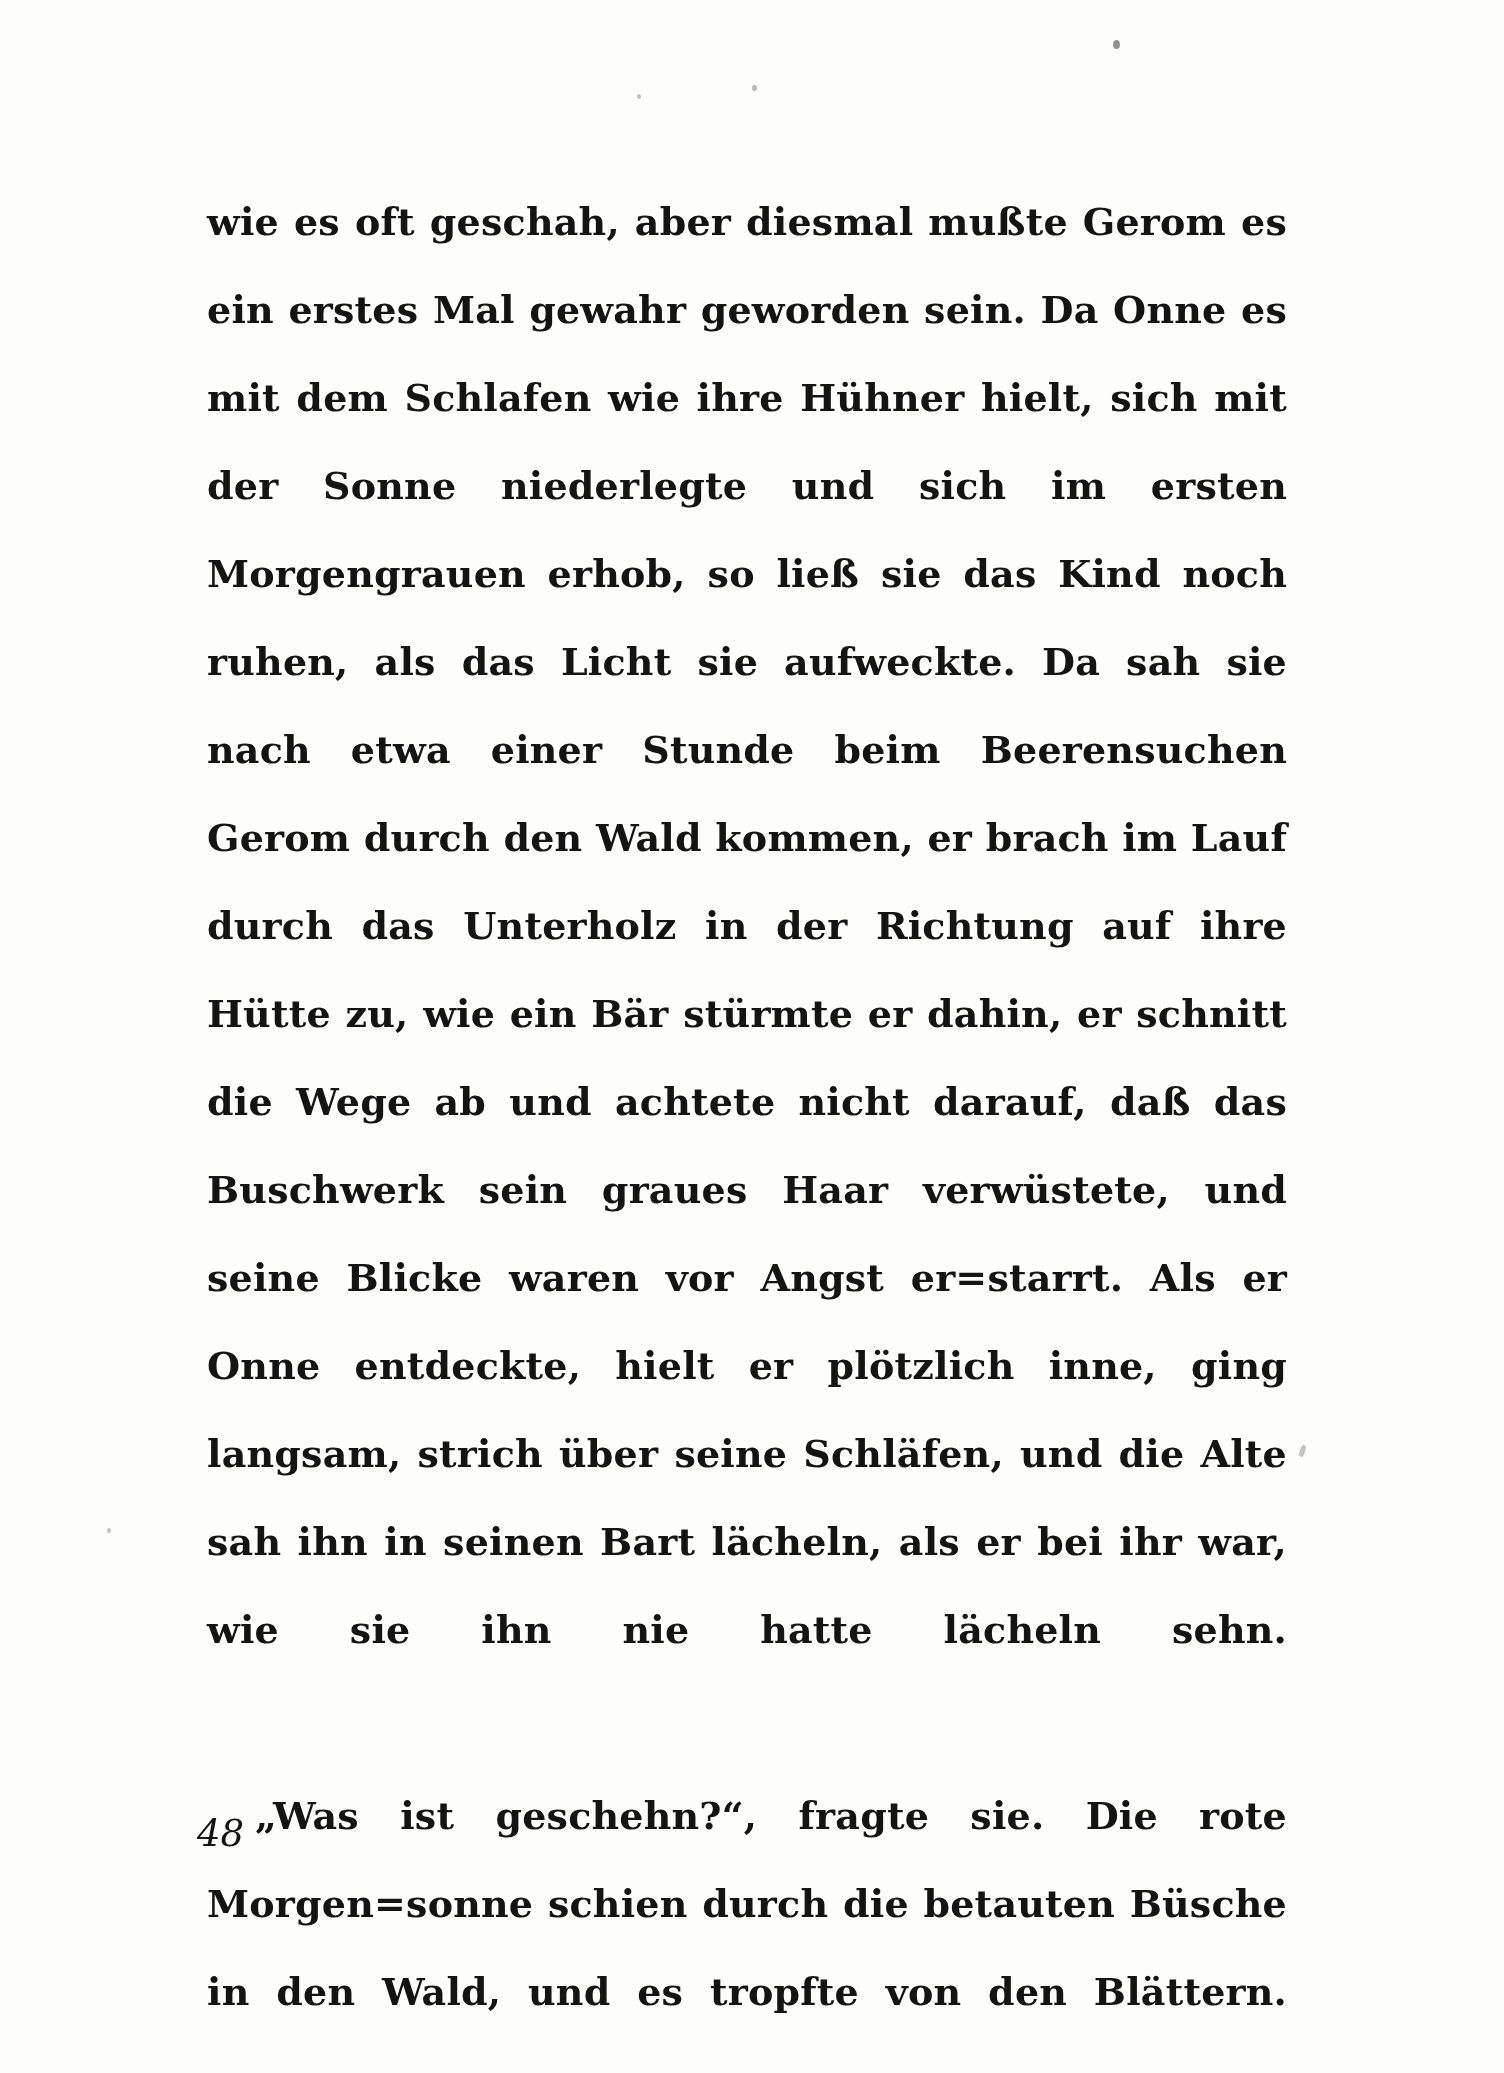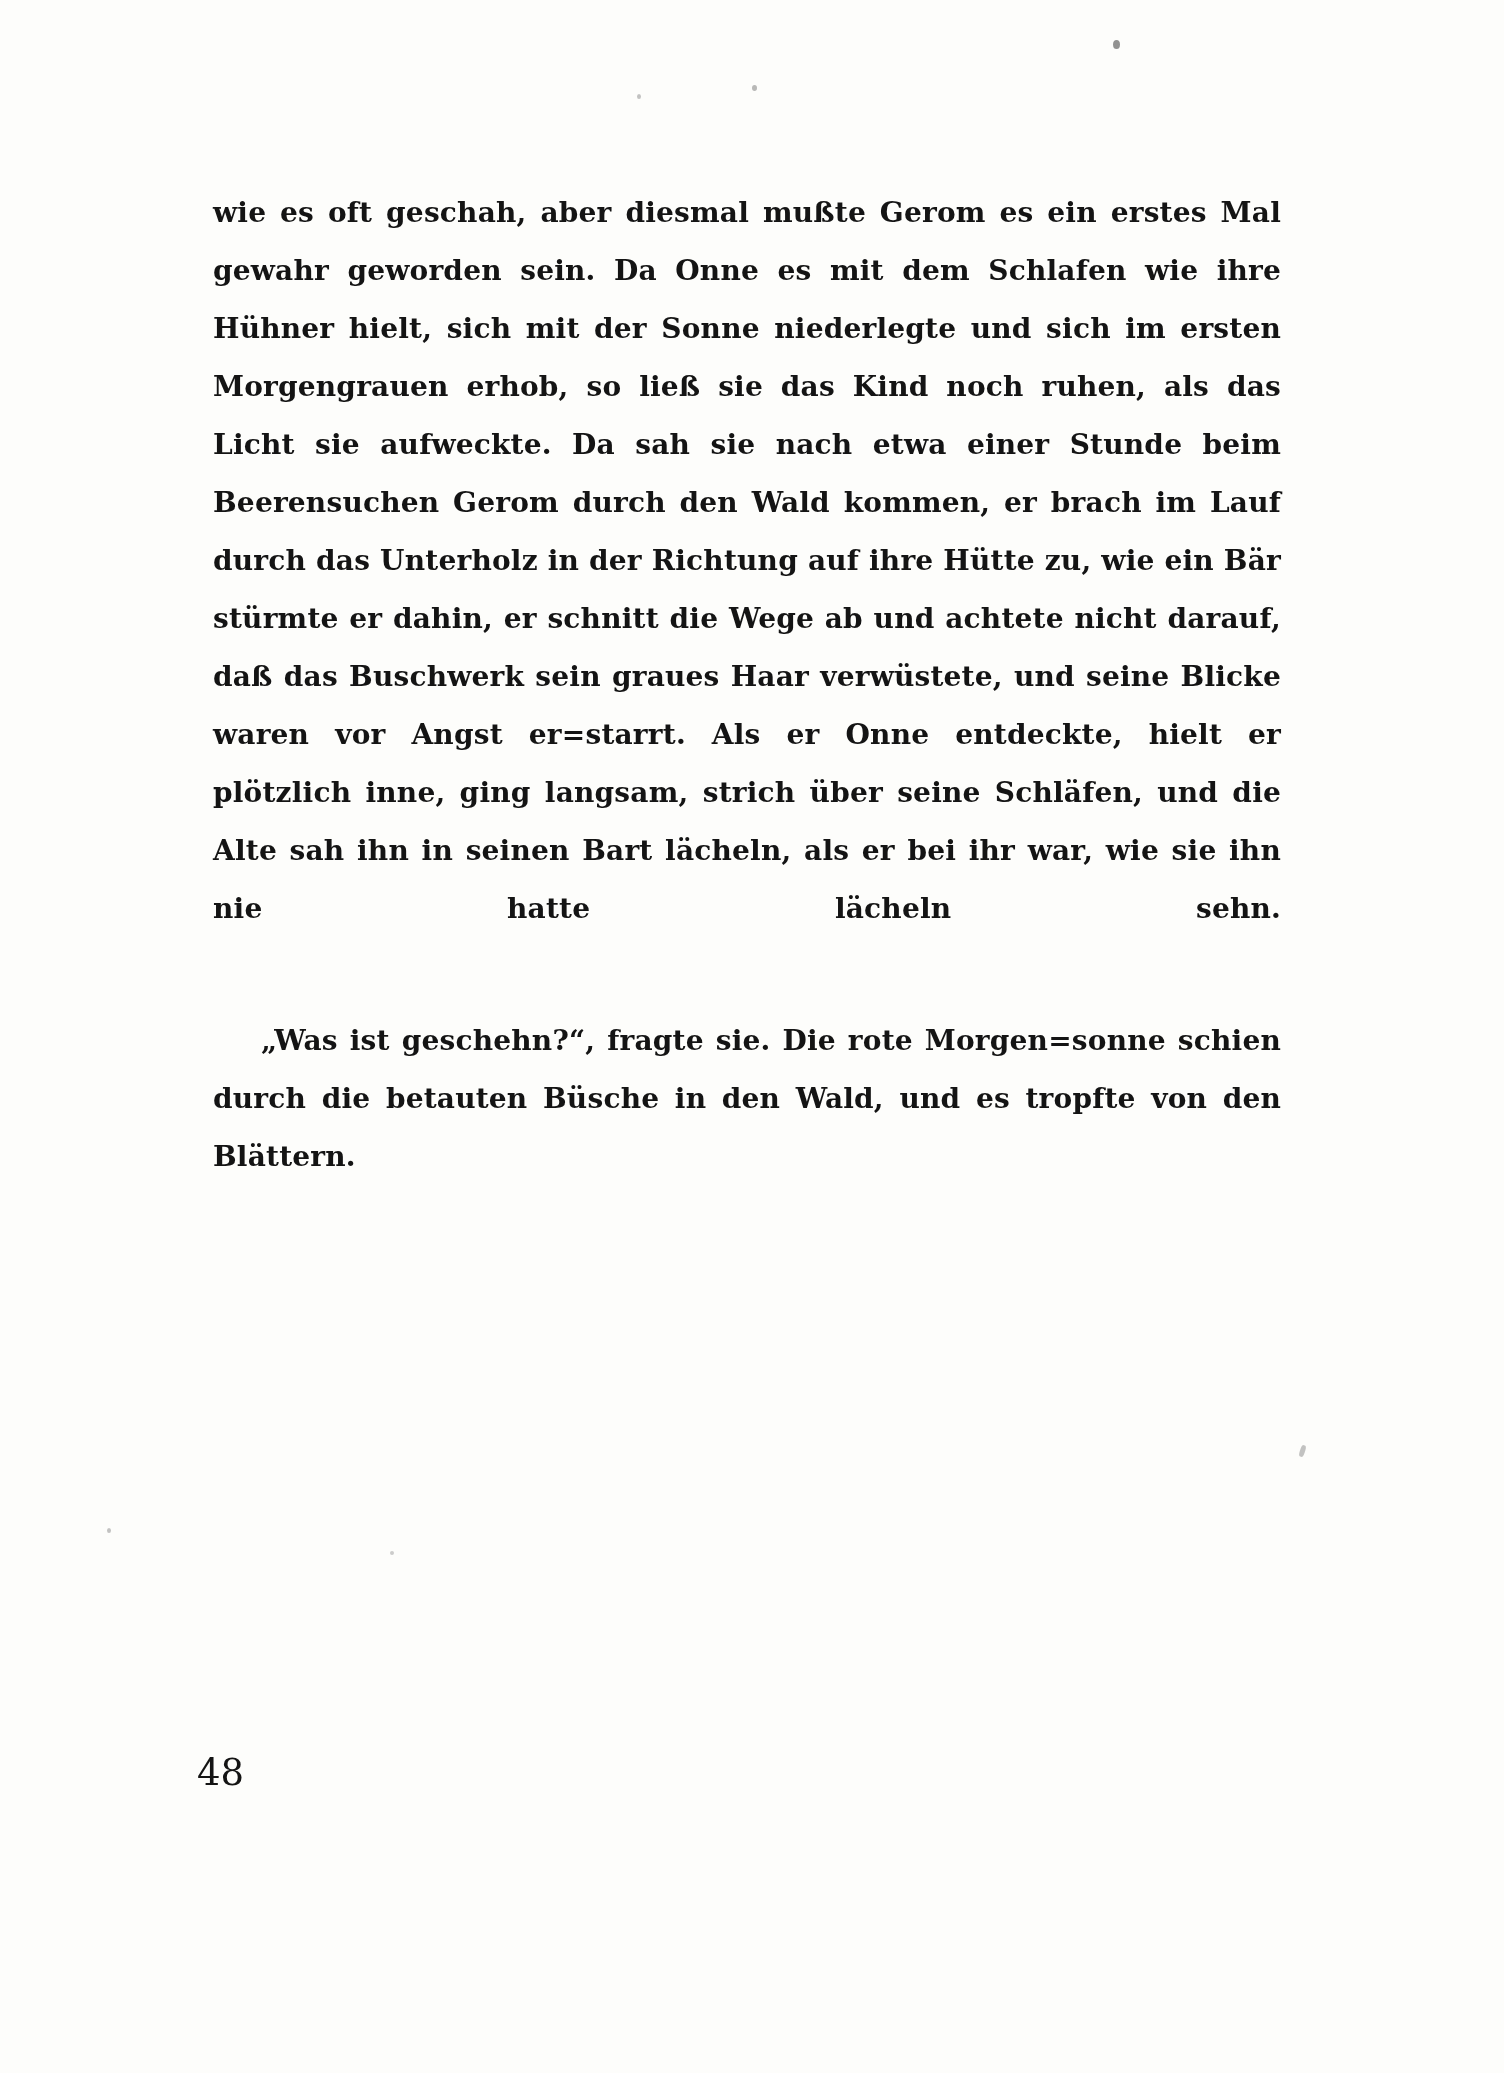--- a/index.html
+++ b/index.html
@@ -24,24 +24,24 @@
   }
 
   .text-block {
     position: absolute;
     left: 197px;
     top: 168px;
     width: 1100px;
   }
 
   .para {
-    margin: 16px;
+    margin: 10px;
     font-family: "DejaVu Serif", serif;
-    font-size: 28px;
-    line-height: 58px;
+    font-size: 38px;
+    line-height: 88px;
     text-align: justify;
     text-justify: inter-word;
     letter-spacing: 0.2px;
     color: #141414;
     font-weight: 600;
     -webkit-font-smoothing: none;
   }
 
   .para + .para {
     margin-top: 0px;
@@ -54,25 +54,26 @@
   
   .para::after {
     content: "";
     display: inline-block;
     width: 100%;
   }
 
   .page-number {
     position: absolute;
     left: 197px;
-    top: 1751px;
+    top: 1812px;
     font-family: "DejaVu Serif", serif;
     font-size: 37px;
     line-height: 44px;
     color: #141414;
+    font-style: italic;
   }
 
   
   .speck {
     position: absolute;
     background: #3a3a3a;
     border-radius: 50%;
     opacity: 0.55;
   }
   .s1 { left: 1113px; top: 40px; width: 7px; height: 9px; }

